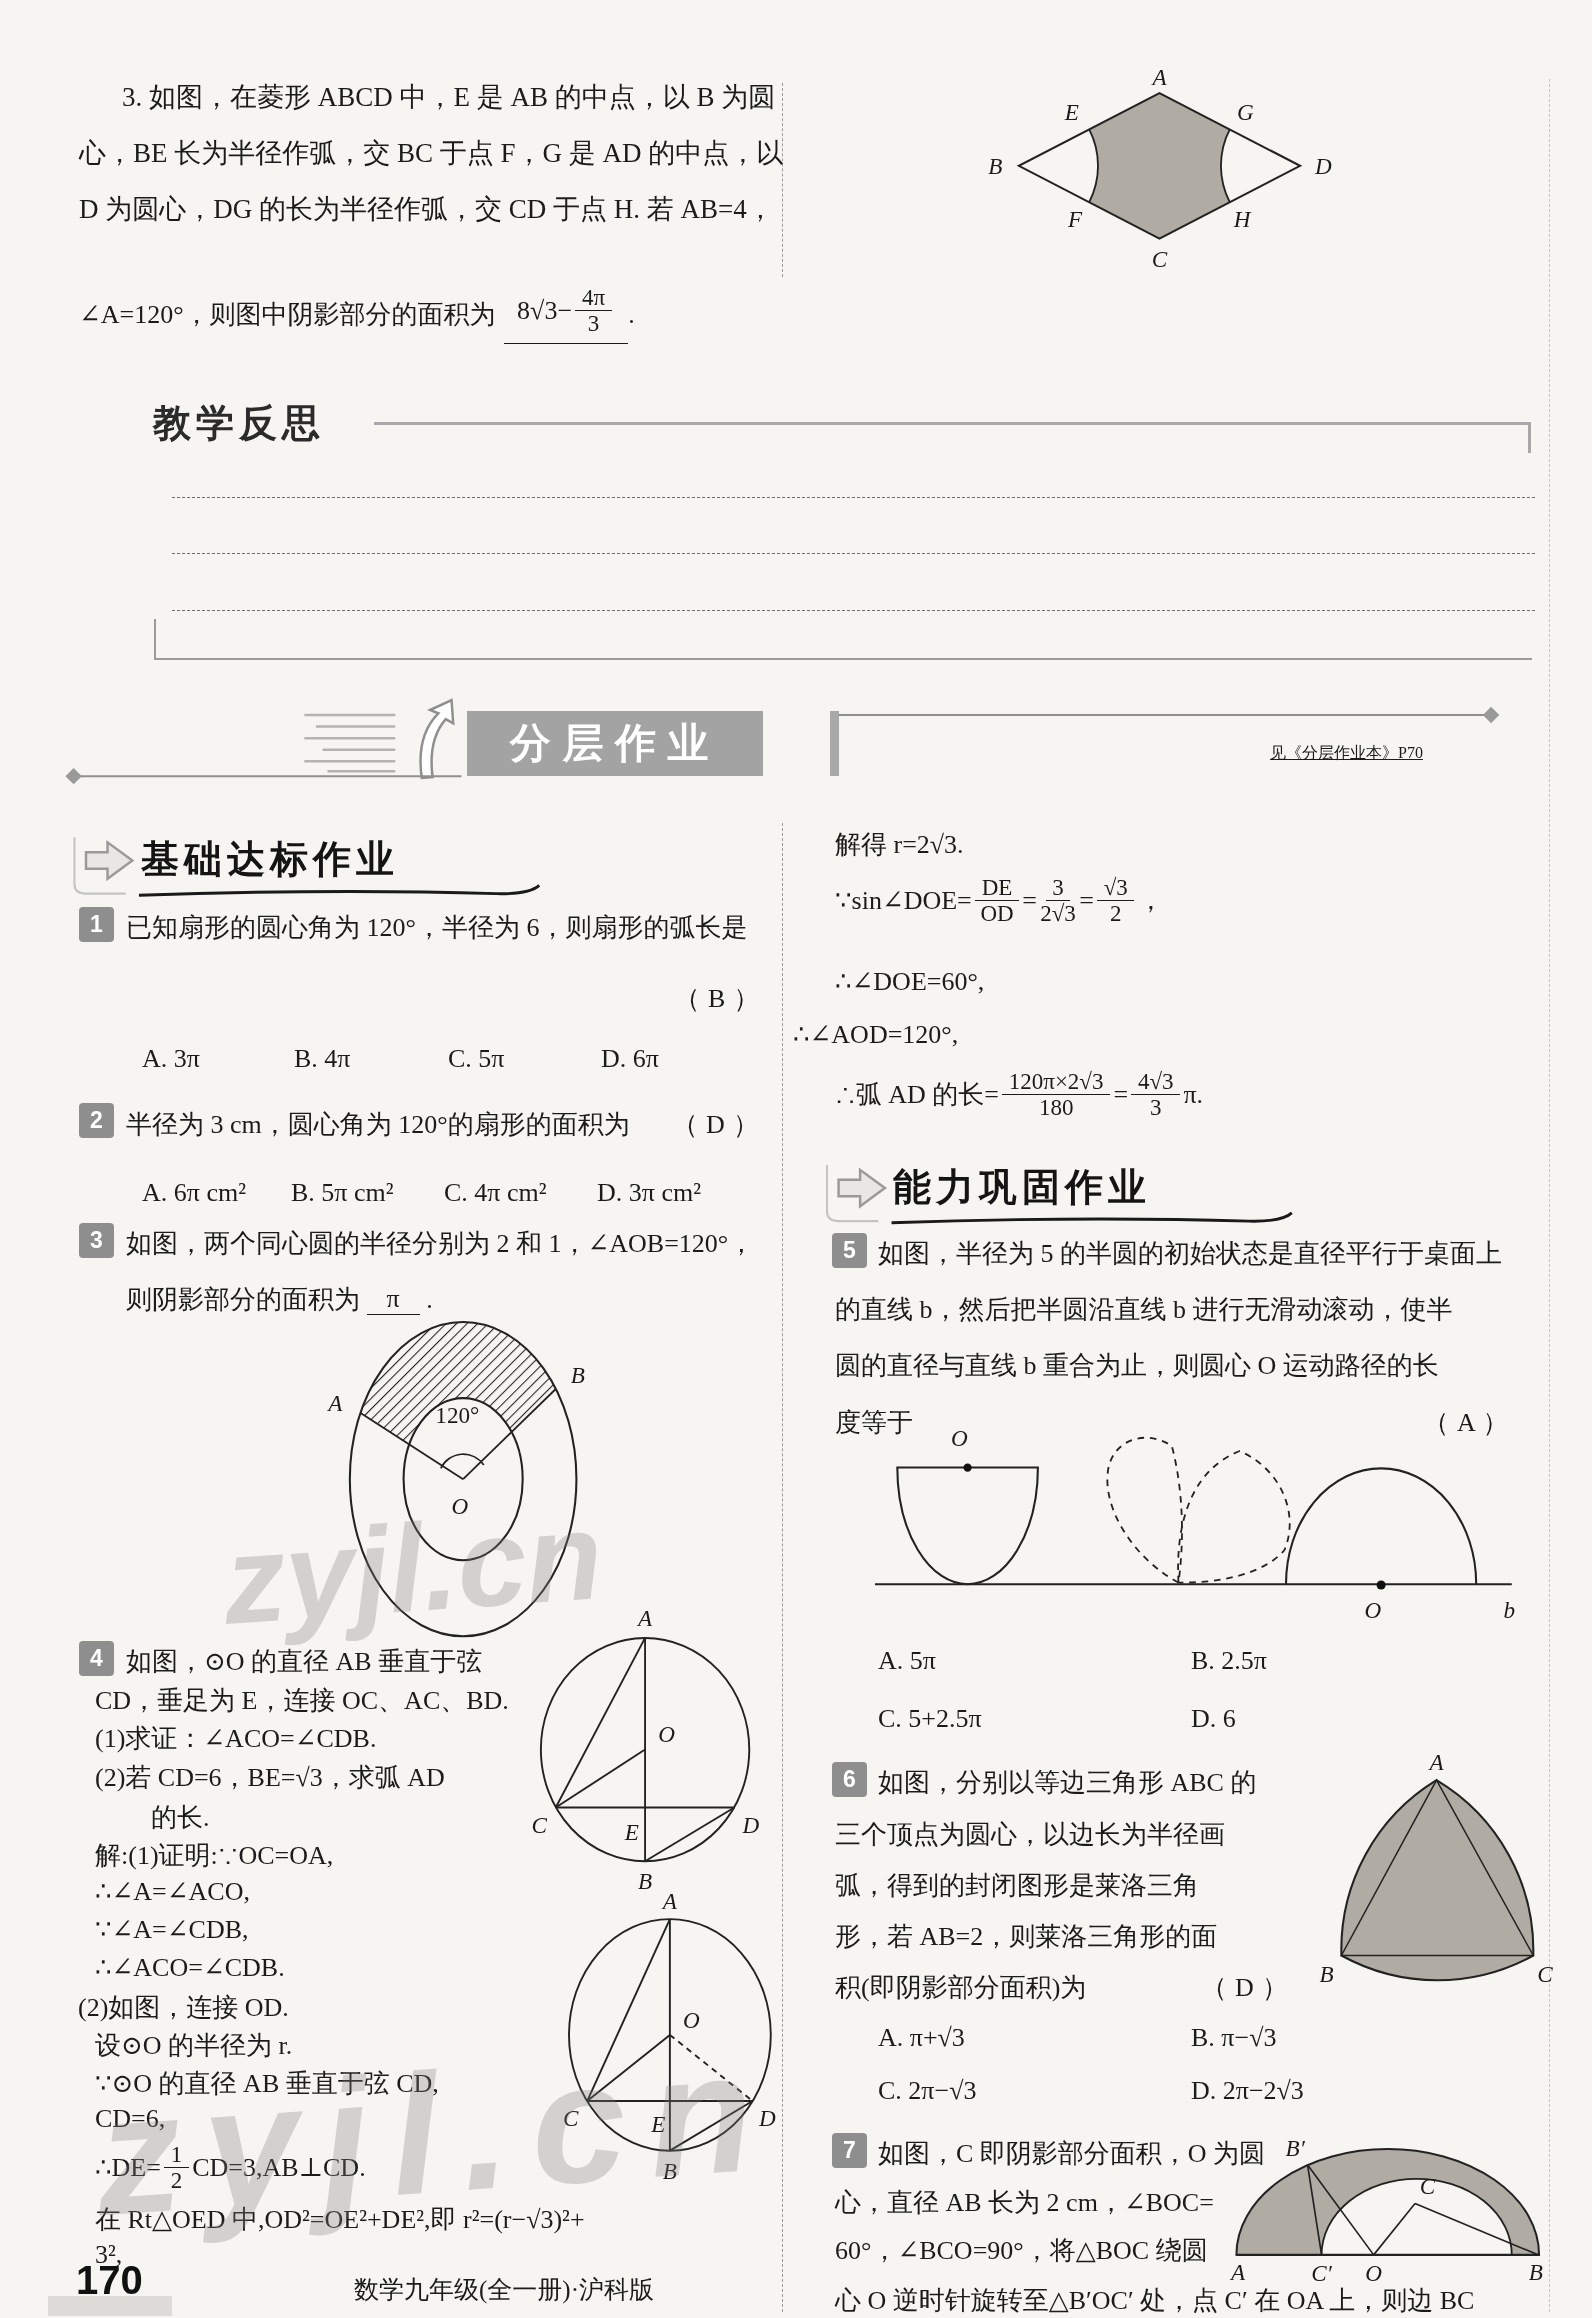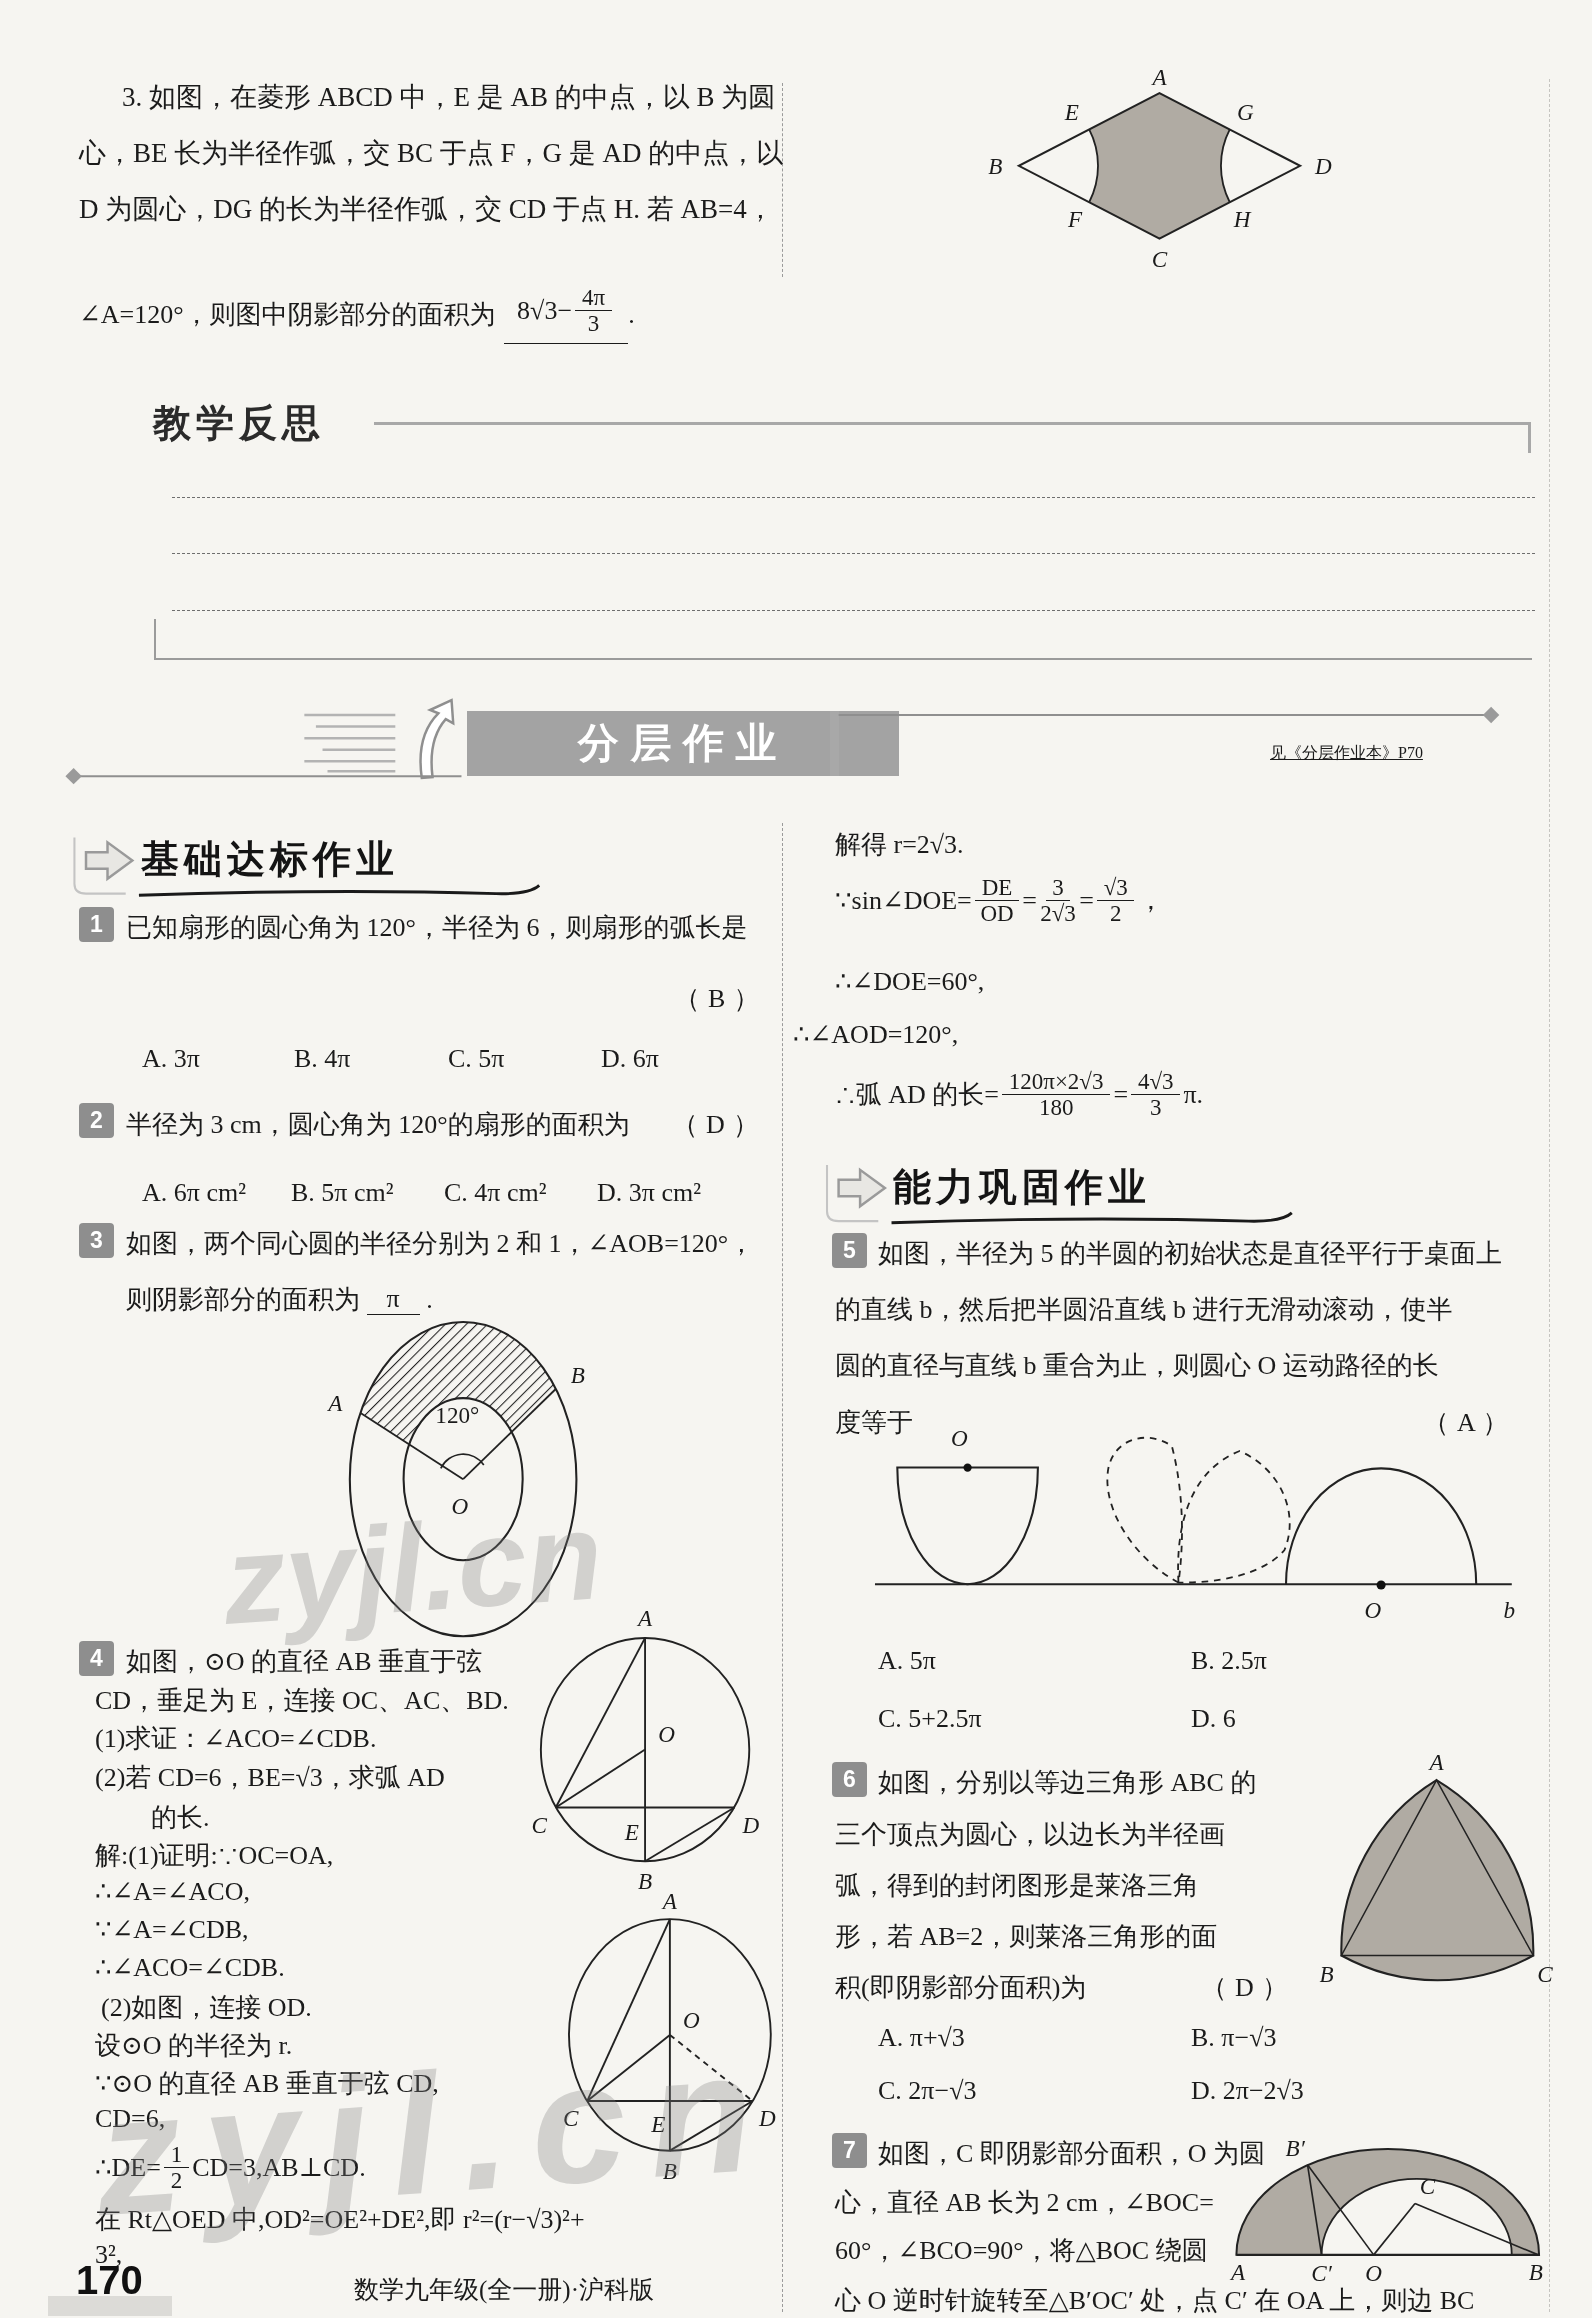--- a/index.html
+++ b/index.html
@@ -11,21 +11,21 @@
          font:bold 23px/35px "Liberation Sans",sans-serif;text-align:center;border-radius:4.1px;}
   .hdr{position:absolute;font:bold 38px/1 "Liberation Sans",sans-serif;color:#141414;letter-spacing:5px;}
   .mline{position:absolute;display:flex;align-items:center;font-size:26px;white-space:nowrap;}
   .frac{display:inline-flex;flex-direction:column;align-items:center;line-height:1.1;font-size:23px;margin:0 3.3px;}
   .frac .fn{padding:0 6.6px;border-bottom:1.7px solid #1b1b1b;display:block;}
   .frac .fd{display:block;}
   .blankline{border-bottom:1.7px solid #1b1b1b;padding:0 13.2px 6.6px;display:flex;align-items:center;margin-left:8.3px;}
   .pblank{display:inline-block;min-width:53px;border-bottom:1.7px solid #1b1b1b;text-align:center;margin:0 6.6px;}
   .dashv{position:absolute;border-left:1.7px dashed #9a9a9a;width:0;}
   .dashh{position:absolute;border-top:1.7px dashed #6e6e6e;height:0;}
-  .banner{position:absolute;left:467px;top:711px;width:432px;height:65px;background:#a3a3a3;
+  .banner{position:absolute;left:467px;top:711px;width:296px;height:65px;background:#a3a3a3;
           display:flex;align-items:center;justify-content:center;}
   .banner span{font:bold 41px "Liberation Sans",sans-serif;color:#fff;letter-spacing:11.6px;}
   .bannerbar{position:absolute;left:830px;top:711px;width:9px;height:65px;background:#a8a8a8;}
   .wm{position:absolute;font-style:italic;font-weight:bold;font-family:"Liberation Sans",sans-serif;
       color:rgba(125,125,125,0.30);pointer-events:none;z-index:6;}
   .refline{position:absolute;background:#a8a8a8;}
   .ans{letter-spacing:0.8px;}
   svg text{font-family:"Liberation Serif","DejaVu Serif",serif;font-style:italic;font-size:28px;fill:#1b1b1b;}
   svg text.deg{font-style:normal;}
   #figlayer{position:absolute;left:0;top:0;z-index:1;}
@@ -233,21 +233,21 @@
 <div class="badge" style="left:79px;top:1641px;">4</div>
 <div class="t" style="left:126px;top:1644px;">如图，⊙O 的直径 AB 垂直于弦</div>
 <div class="t" style="left:95px;top:1683px;">CD，垂足为 E，连接 OC、AC、BD.</div>
 <div class="t" style="left:95px;top:1721px;">(1)求证：∠ACO=∠CDB.</div>
 <div class="t" style="left:95px;top:1760px;">(2)若 CD=6，BE=√3，求弧 AD</div>
 <div class="t" style="left:151px;top:1800px;">的长.</div>
 <div class="t" style="left:95px;top:1838px;">解:(1)证明:∵OC=OA,</div>
 <div class="t" style="left:95px;top:1876px;">∴∠A=∠ACO,</div>
 <div class="t" style="left:95px;top:1914px;">∵∠A=∠CDB,</div>
 <div class="t" style="left:95px;top:1952px;">∴∠ACO=∠CDB.</div>
-<div class="t" style="left:101px;top:1990px;text-align:center;">(2)如图，连接 OD.</div>
+<div class="t" style="left:78px;top:1990px;text-align:center;">(2)如图，连接 OD.</div>
 <div class="t" style="left:95px;top:2028px;">设⊙O 的半径为 r.</div>
 <div class="t" style="left:95px;top:2066px;">∵⊙O 的直径 AB 垂直于弦 CD,</div>
 <div class="t" style="left:95px;top:2104px;">CD=6,</div>
 <div class="mline" style="left:95px;top:2142px;">
   <span>∴DE=</span>
   <span class="frac">
     <span class="fn">1</span>
     <span class="fd">2</span>
   </span>
   <span>CD=3,AB⊥CD.</span>

